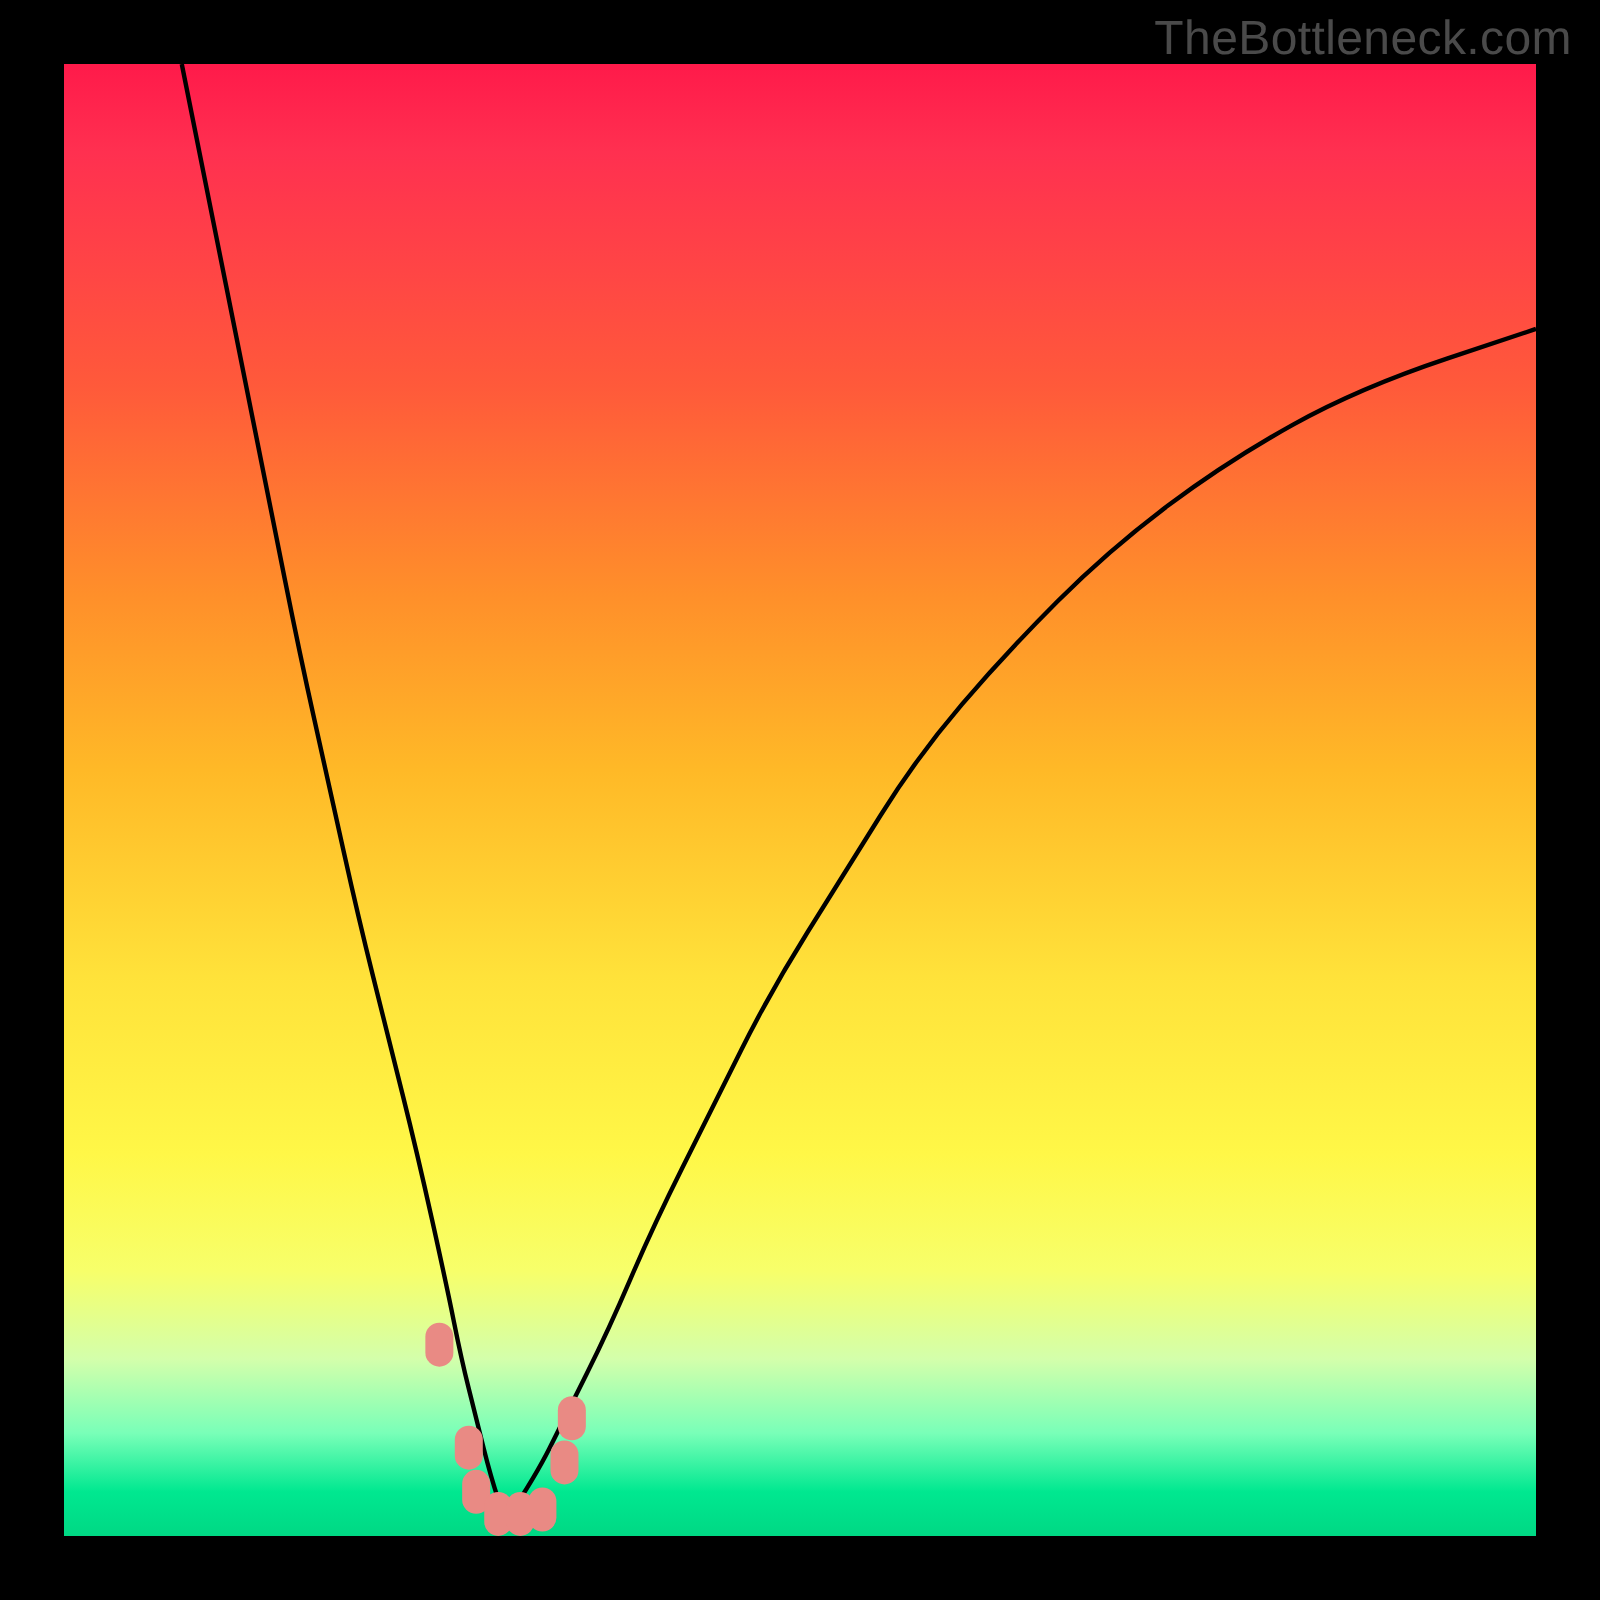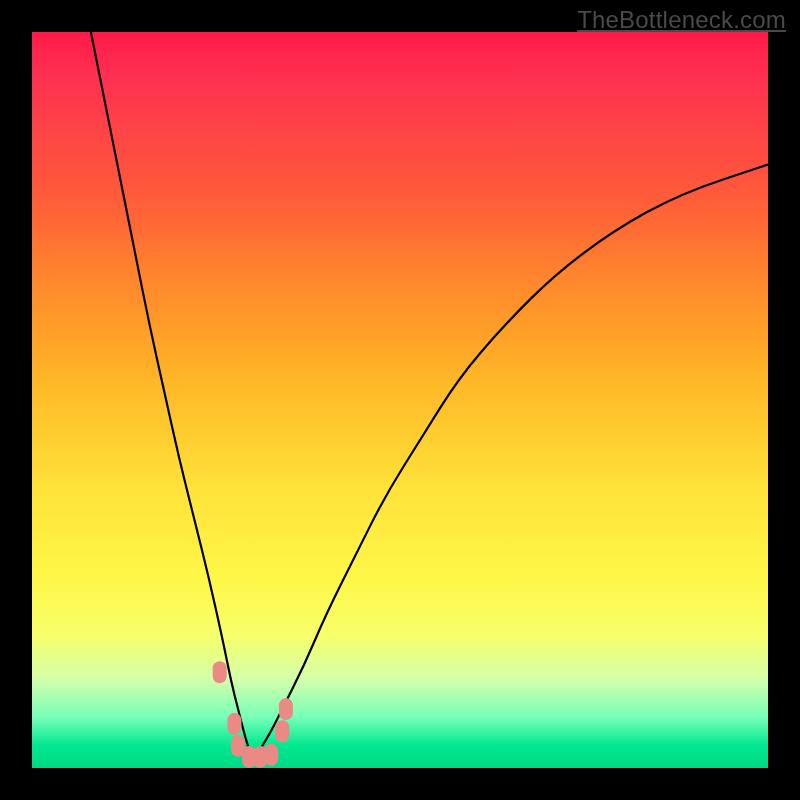--- a/index.html
+++ b/index.html
@@ -44,21 +44,20 @@
   }
   .watermark {
     position: absolute;
     top: 6px;
     right: 14px;
     color: #4a4a4a;
     font-size: 24px;
     font-weight: 400;
     letter-spacing: 0.2px;
     user-select: none;
-    text-decoration: underline;
   }
   svg.curve {
     position: absolute;
     top: 0;
     left: 0;
     width: 736px;
     height: 736px;
     overflow: visible;
   }
 </style>

